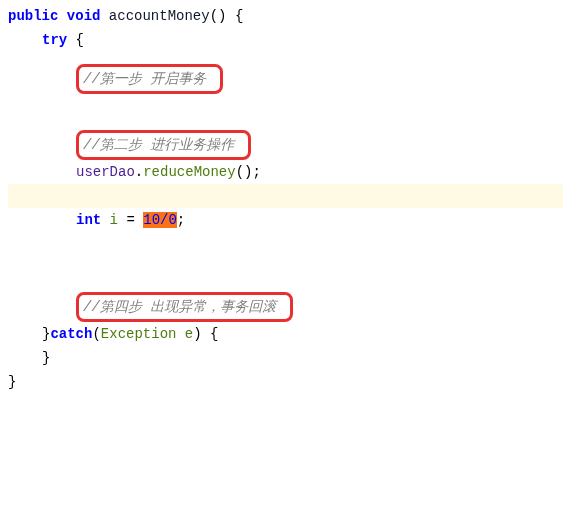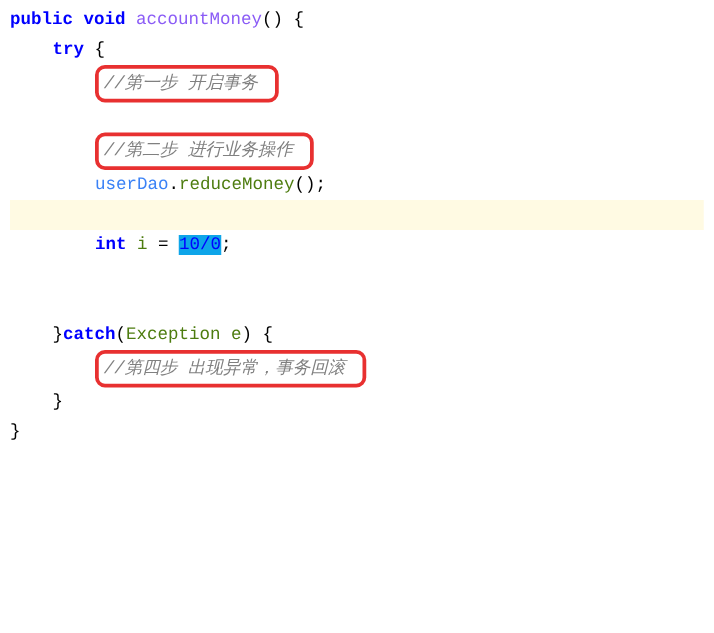--- a/index.html
+++ b/index.html
@@ -14,49 +14,50 @@
       width: 571px;
       height: 506px;
       line-height: 24px;
       padding: 4px 8px;
     }
     .keyword {
       color: #0000ff;
       font-weight: bold;
     }
     .method-name {
-      color: #8b5cf6;
+      color: #0f172a;
     }
     .punct {
       color: #000000;
     }
     .comment {
       color: #808080;
       font-style: italic;
     }
     .identifier {
       color: #4d7c0f;
     }
     .field {
-      color: #3b82f6;
+      color: #4c1d95;
     }
     .number {
       color: #0000ff;
-      background: #0ea5e9;
+      background: #f97316;
     }
     .line {
       white-space: pre;
       position: relative;
       display: block;
     }
     .highlight-box {
       display: inline-block;
       border: 3px solid #e83030;
       border-radius: 8px;
       padding: 0 14px 0 4px;
+      margin-top: 12px;
     }
     .highlight-line {
       background: #fffae3;
       display: block;
       width: 100%;
     }
     .indent1 { padding-left: 34px; }
     .indent2 { padding-left: 68px; }
   </style>
 </head>
@@ -82,21 +83,21 @@
 
 <span class="line indent2"><span class="keyword">int</span><span class="identifier"> i </span><span class="punct">= </span><span class="number">10/0</span><span class="punct">;</span></span>
 
 <span class="line"> </span>
 
 
 
 <span class="line"> </span>
 
 
+<span class="line indent2"><span class="highlight-box"><span class="comment">//第四步 出现异常，事务回滚</span></span></span>
+
 <span class="line indent1"><span class="punct">}</span><span class="keyword">catch</span><span class="punct">(</span><span class="identifier">Exception</span><span class="identifier"> e</span><span class="punct">)</span><span class="punct"> {</span></span>
-
-<span class="line indent2"><span class="highlight-box"><span class="comment">//第四步 出现异常，事务回滚</span></span></span>
 
 <span class="line indent1"><span class="punct">}</span></span>
 
 <span class="line"><span class="punct">}</span></span>
 
 </div>
 
 </body></html>

